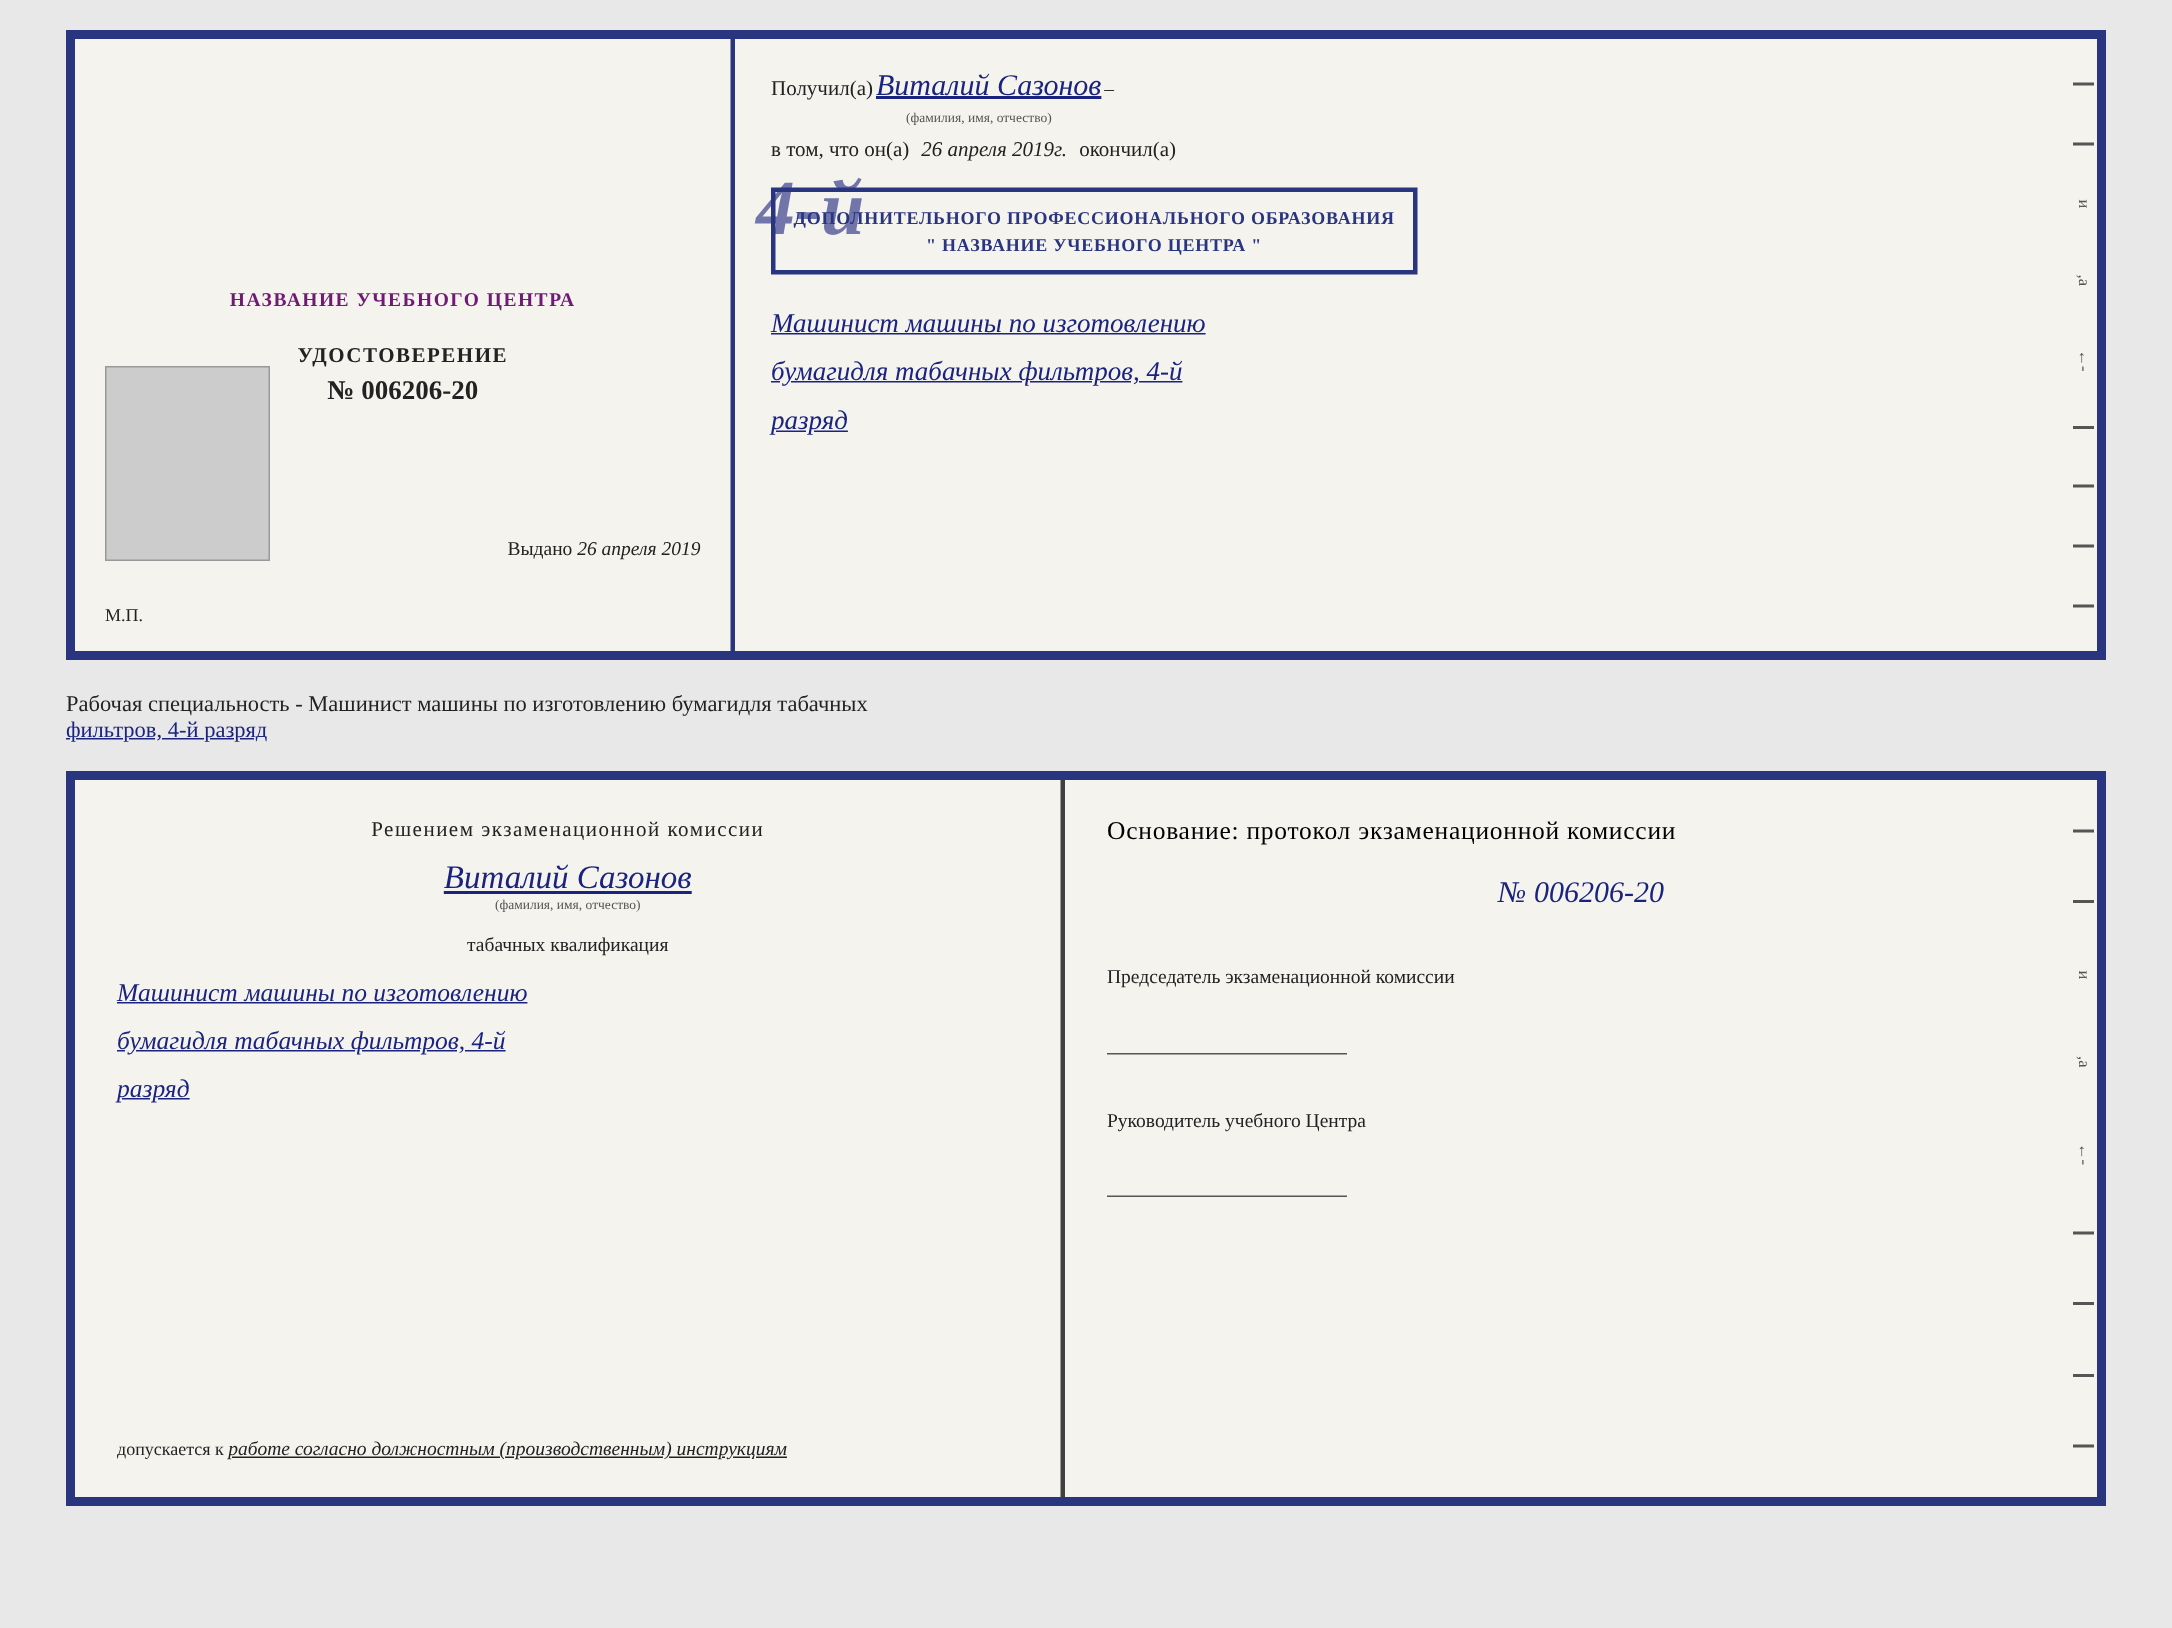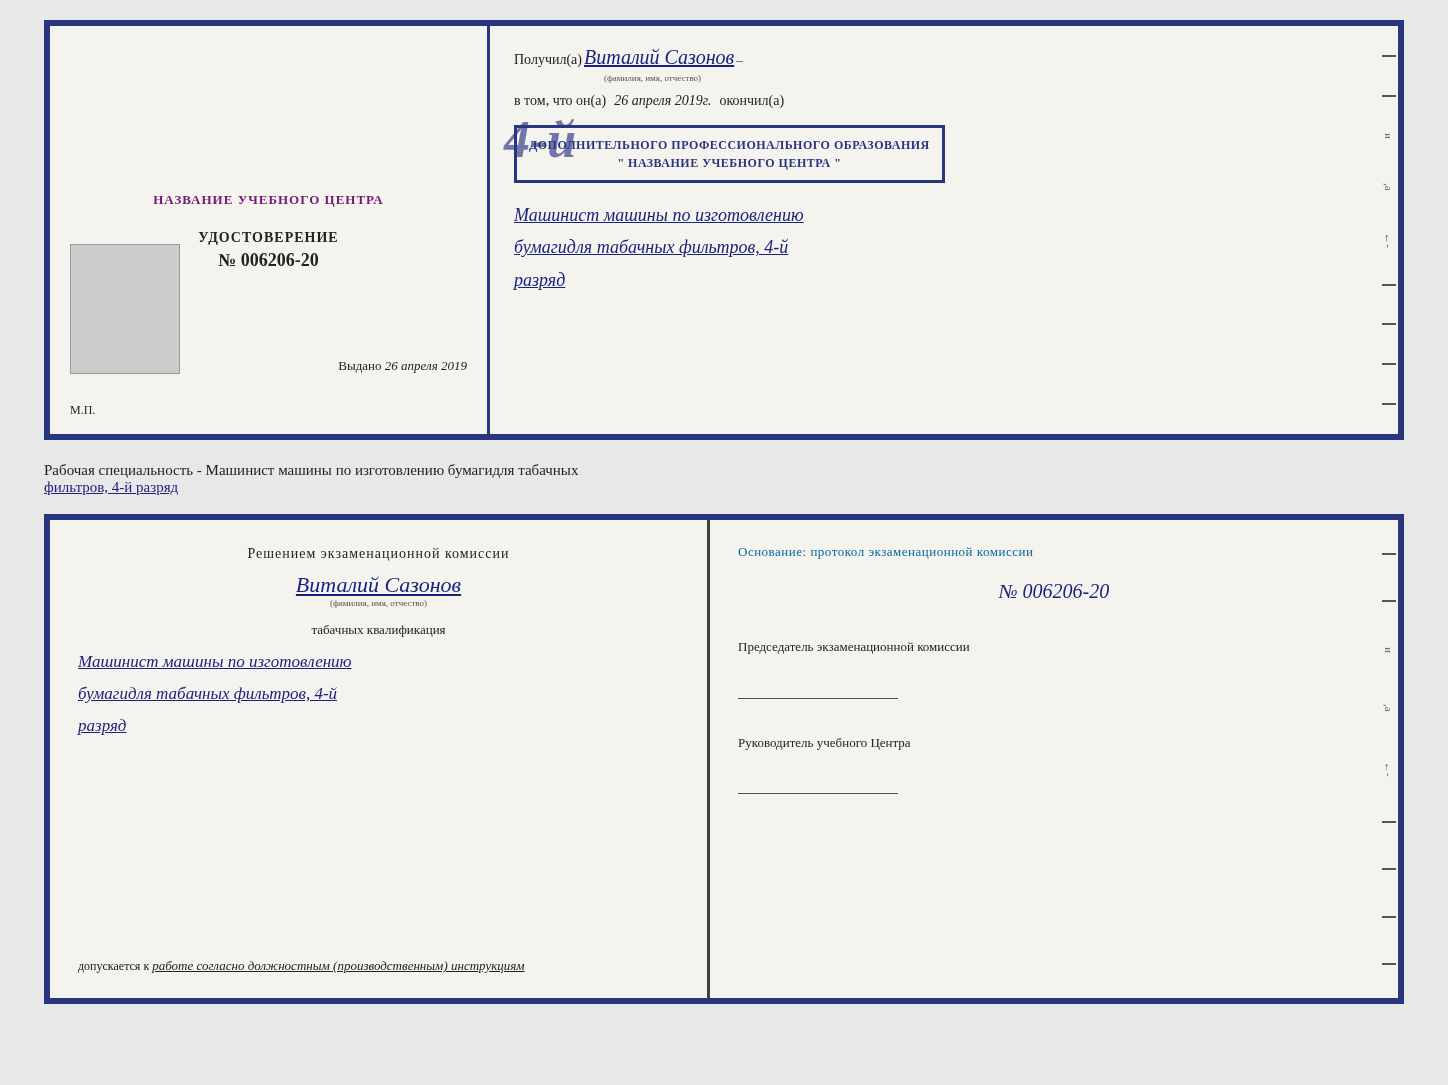--- a/index.html
+++ b/index.html
@@ -293,22 +293,22 @@
 
     .bottom-note .italic-handwritten {
       font-family: 'Segoe Script', cursive;
       font-size: 13px;
       color: #222;
       font-style: italic;
       text-decoration: underline;
     }
 
     .right-section-title {
-      font-size: 13px;
-      color: #0369a1;
+      font-size: 17px;
+      color: #000000;
       letter-spacing: 0.5px;
     }
 
     .num-handwritten {
       font-family: 'Segoe Script', cursive;
       font-size: 20px;
       color: #1a237e;
       font-style: italic;
       text-align: center;
       margin: 6px 0;

